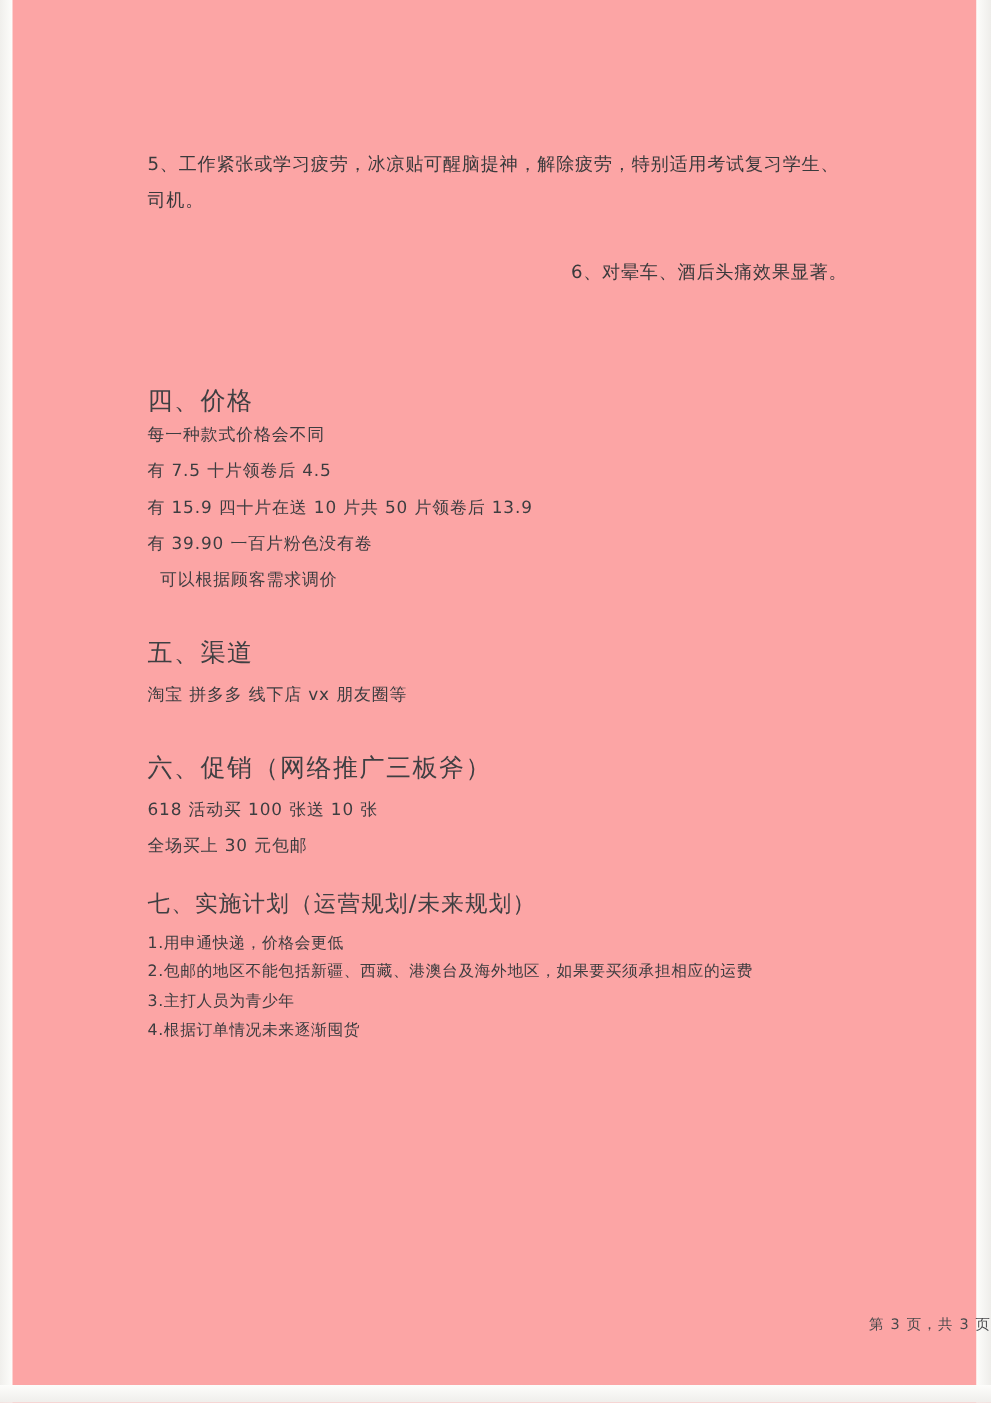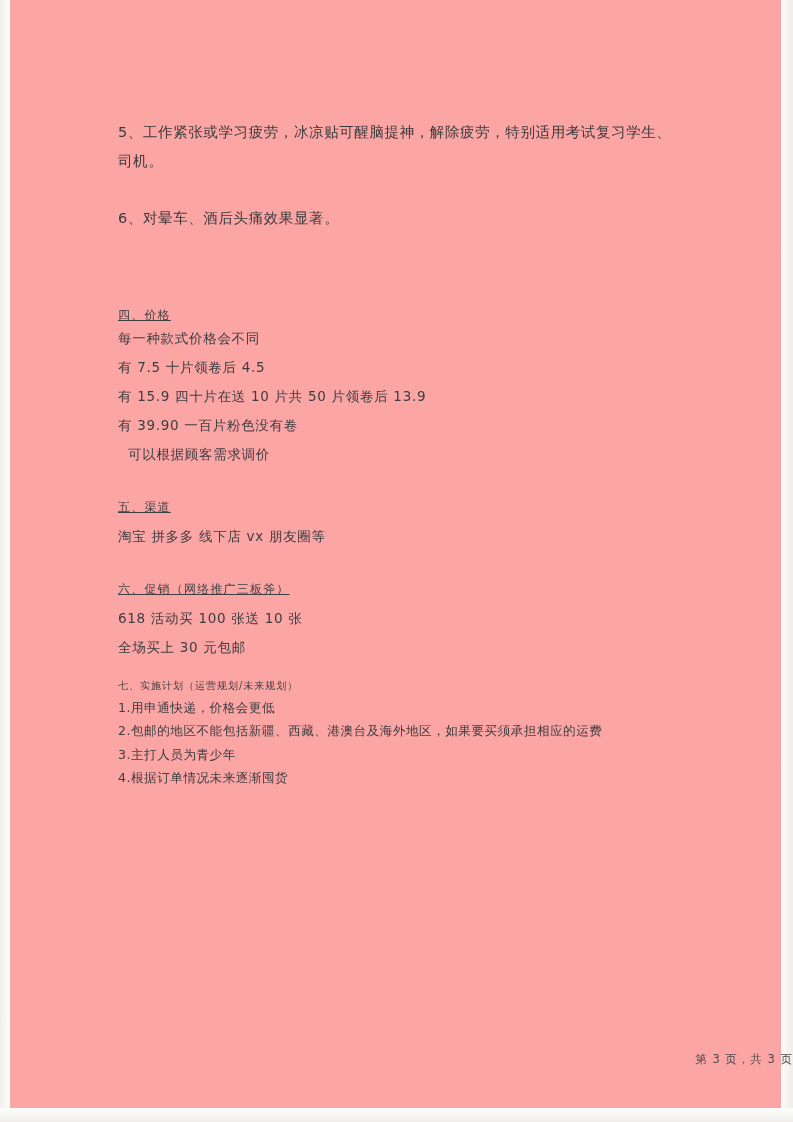--- a/index.html
+++ b/index.html
@@ -59,28 +59,28 @@
     letter-spacing: 0.6px;
     color: #3a3a3c;
     margin: 0;
   }
 
   .blk-5 {
     margin-top: 0px;
   }
   .blk-6 {
     margin-top: 28px;
+    text-align: right;
   }
 
   .section-head {
-    font-size: 12px;
+    font-size: 20px;
     letter-spacing: 1.2px;
     color: #3f3f42;
     margin: 0;
-    text-decoration: underline;
   }
 
   .list-line {
     font-size: 13.5px;
     letter-spacing: 0.7px;
     color: #3d3d40;
     margin: 0;
     line-height: 2.15;
   }
   .list-line.indent {
@@ -94,21 +94,21 @@
 
   .small-line {
     font-size: 12.6px;
     letter-spacing: 0.5px;
     color: #3d3d40;
     margin: 0;
     line-height: 1.85;
   }
 
   .plan-head {
-    font-size: 10px;
+    font-size: 18px;
     letter-spacing: 1px;
     color: #3f3f42;
     margin: 0;
     line-height: 2;
   }
 
   .footer {
     position: absolute;
     left: 0;
     top: 1052px;

